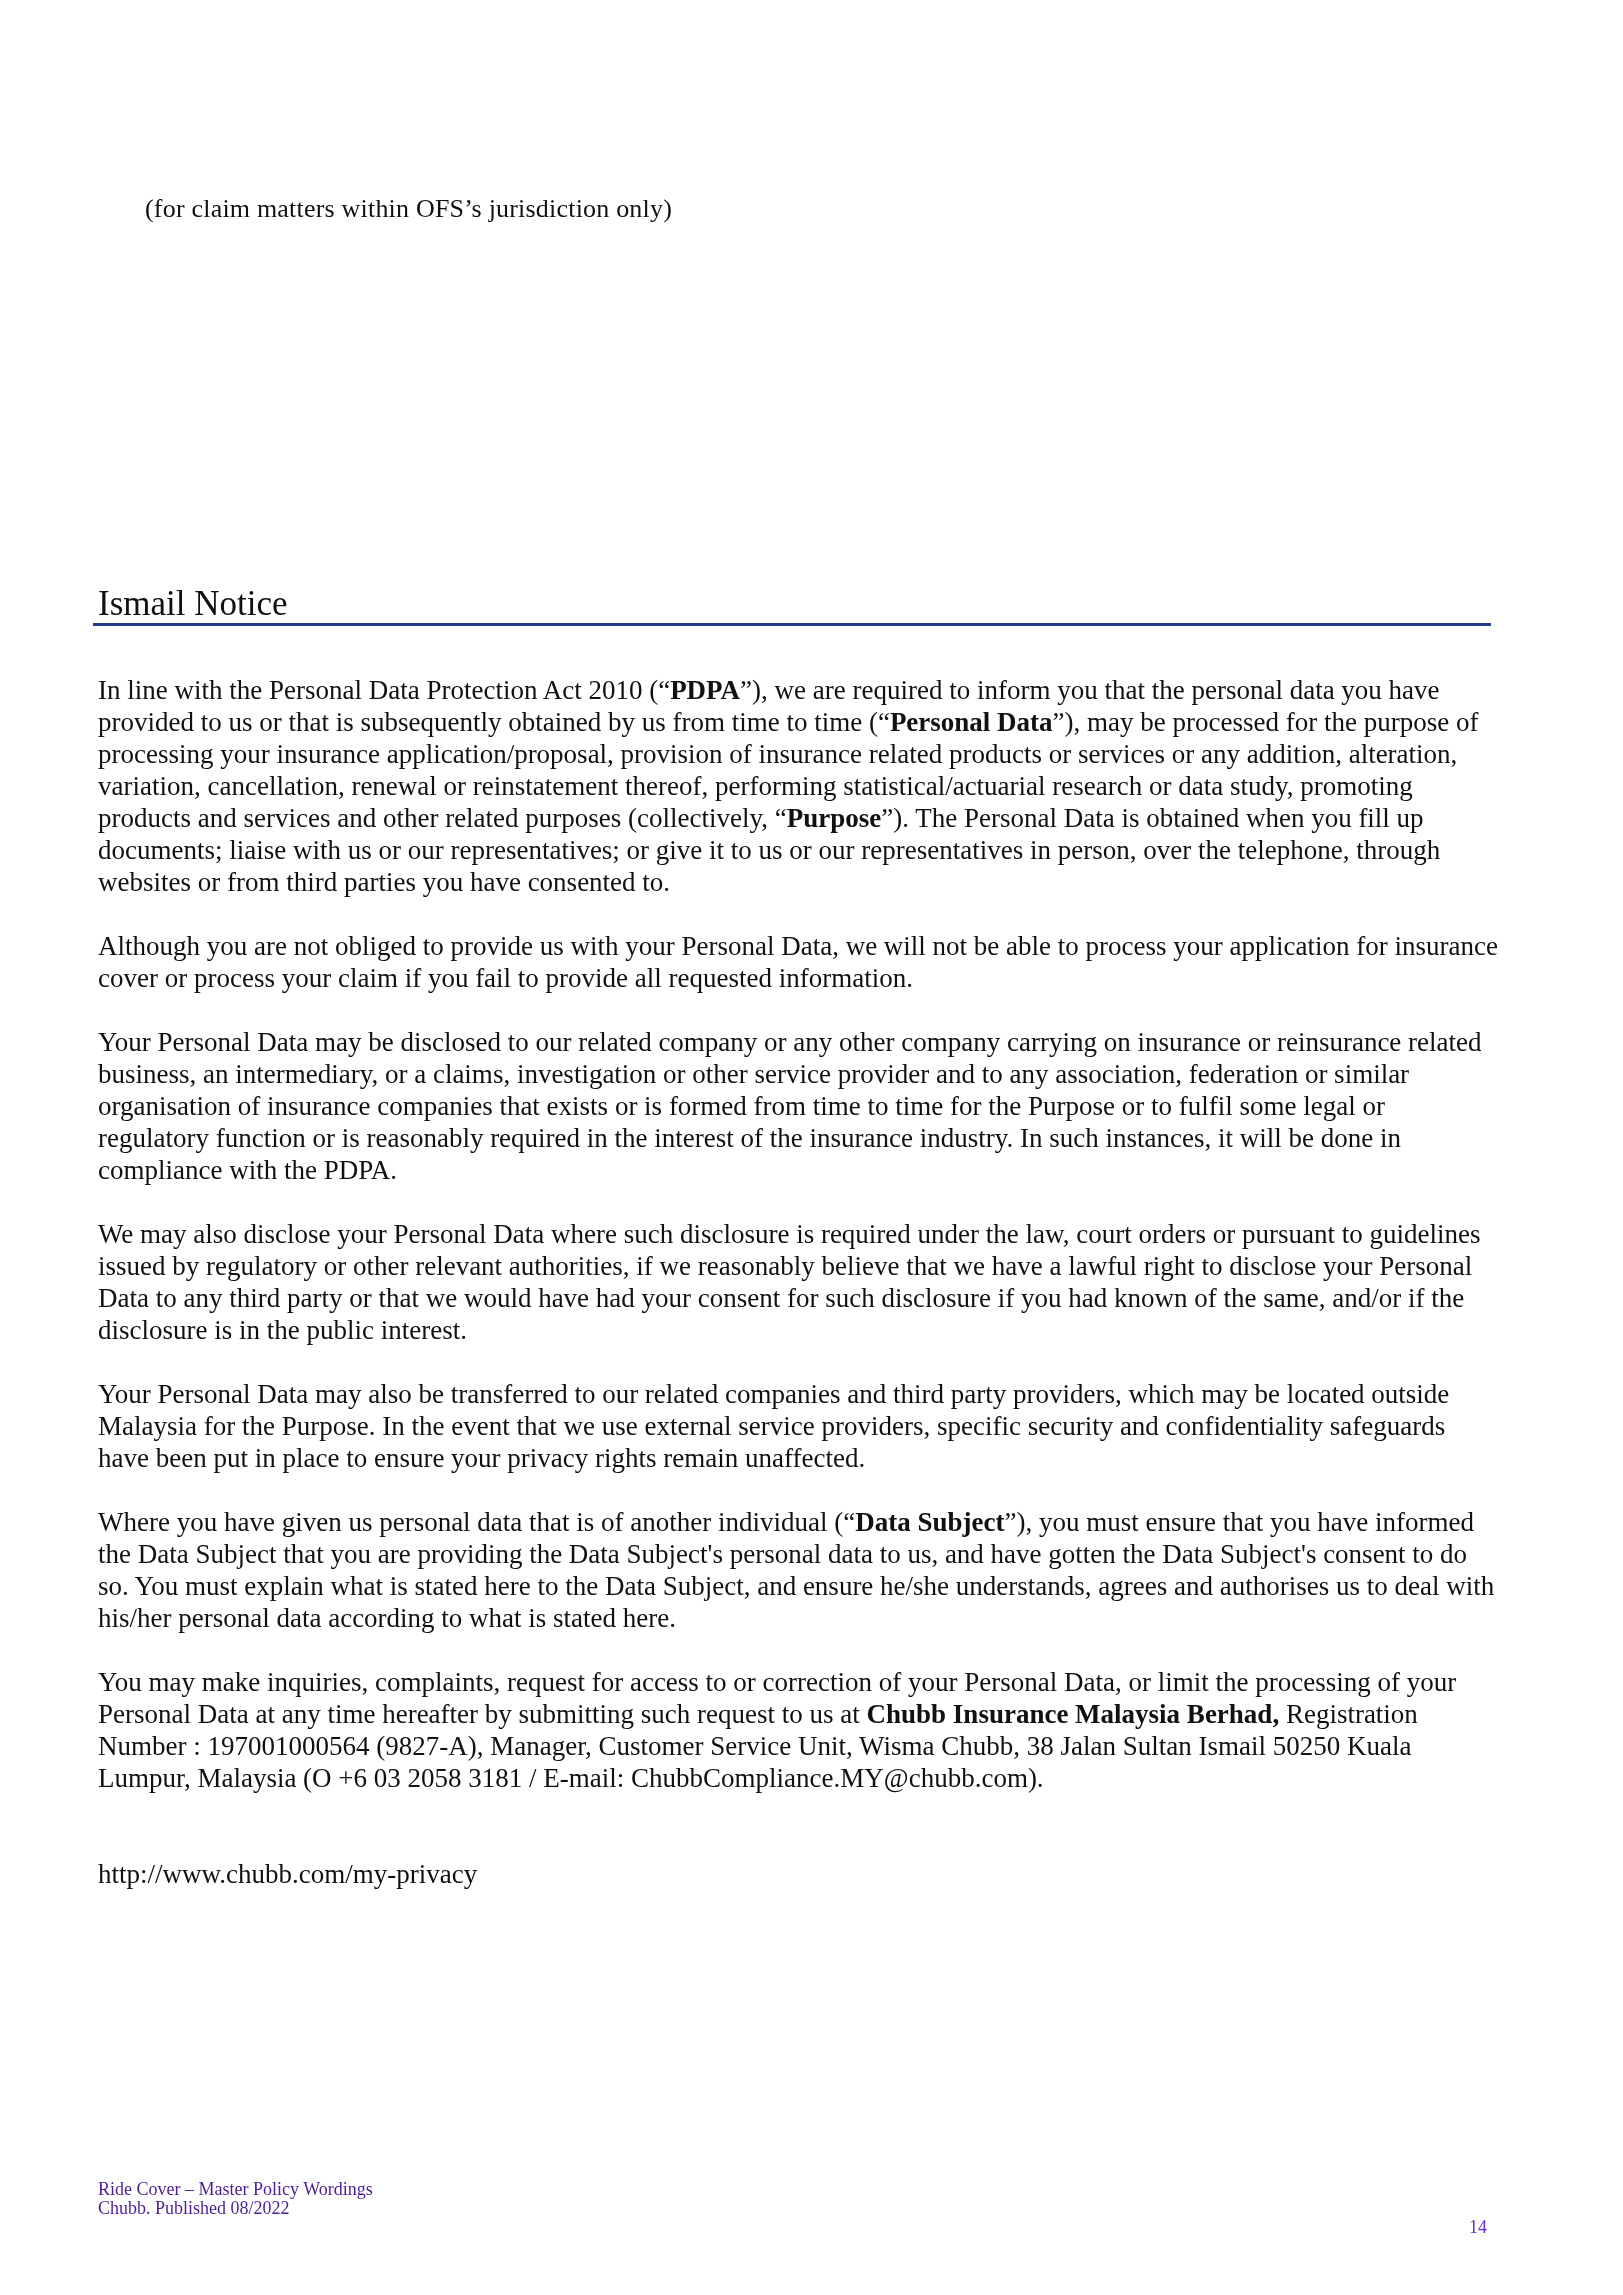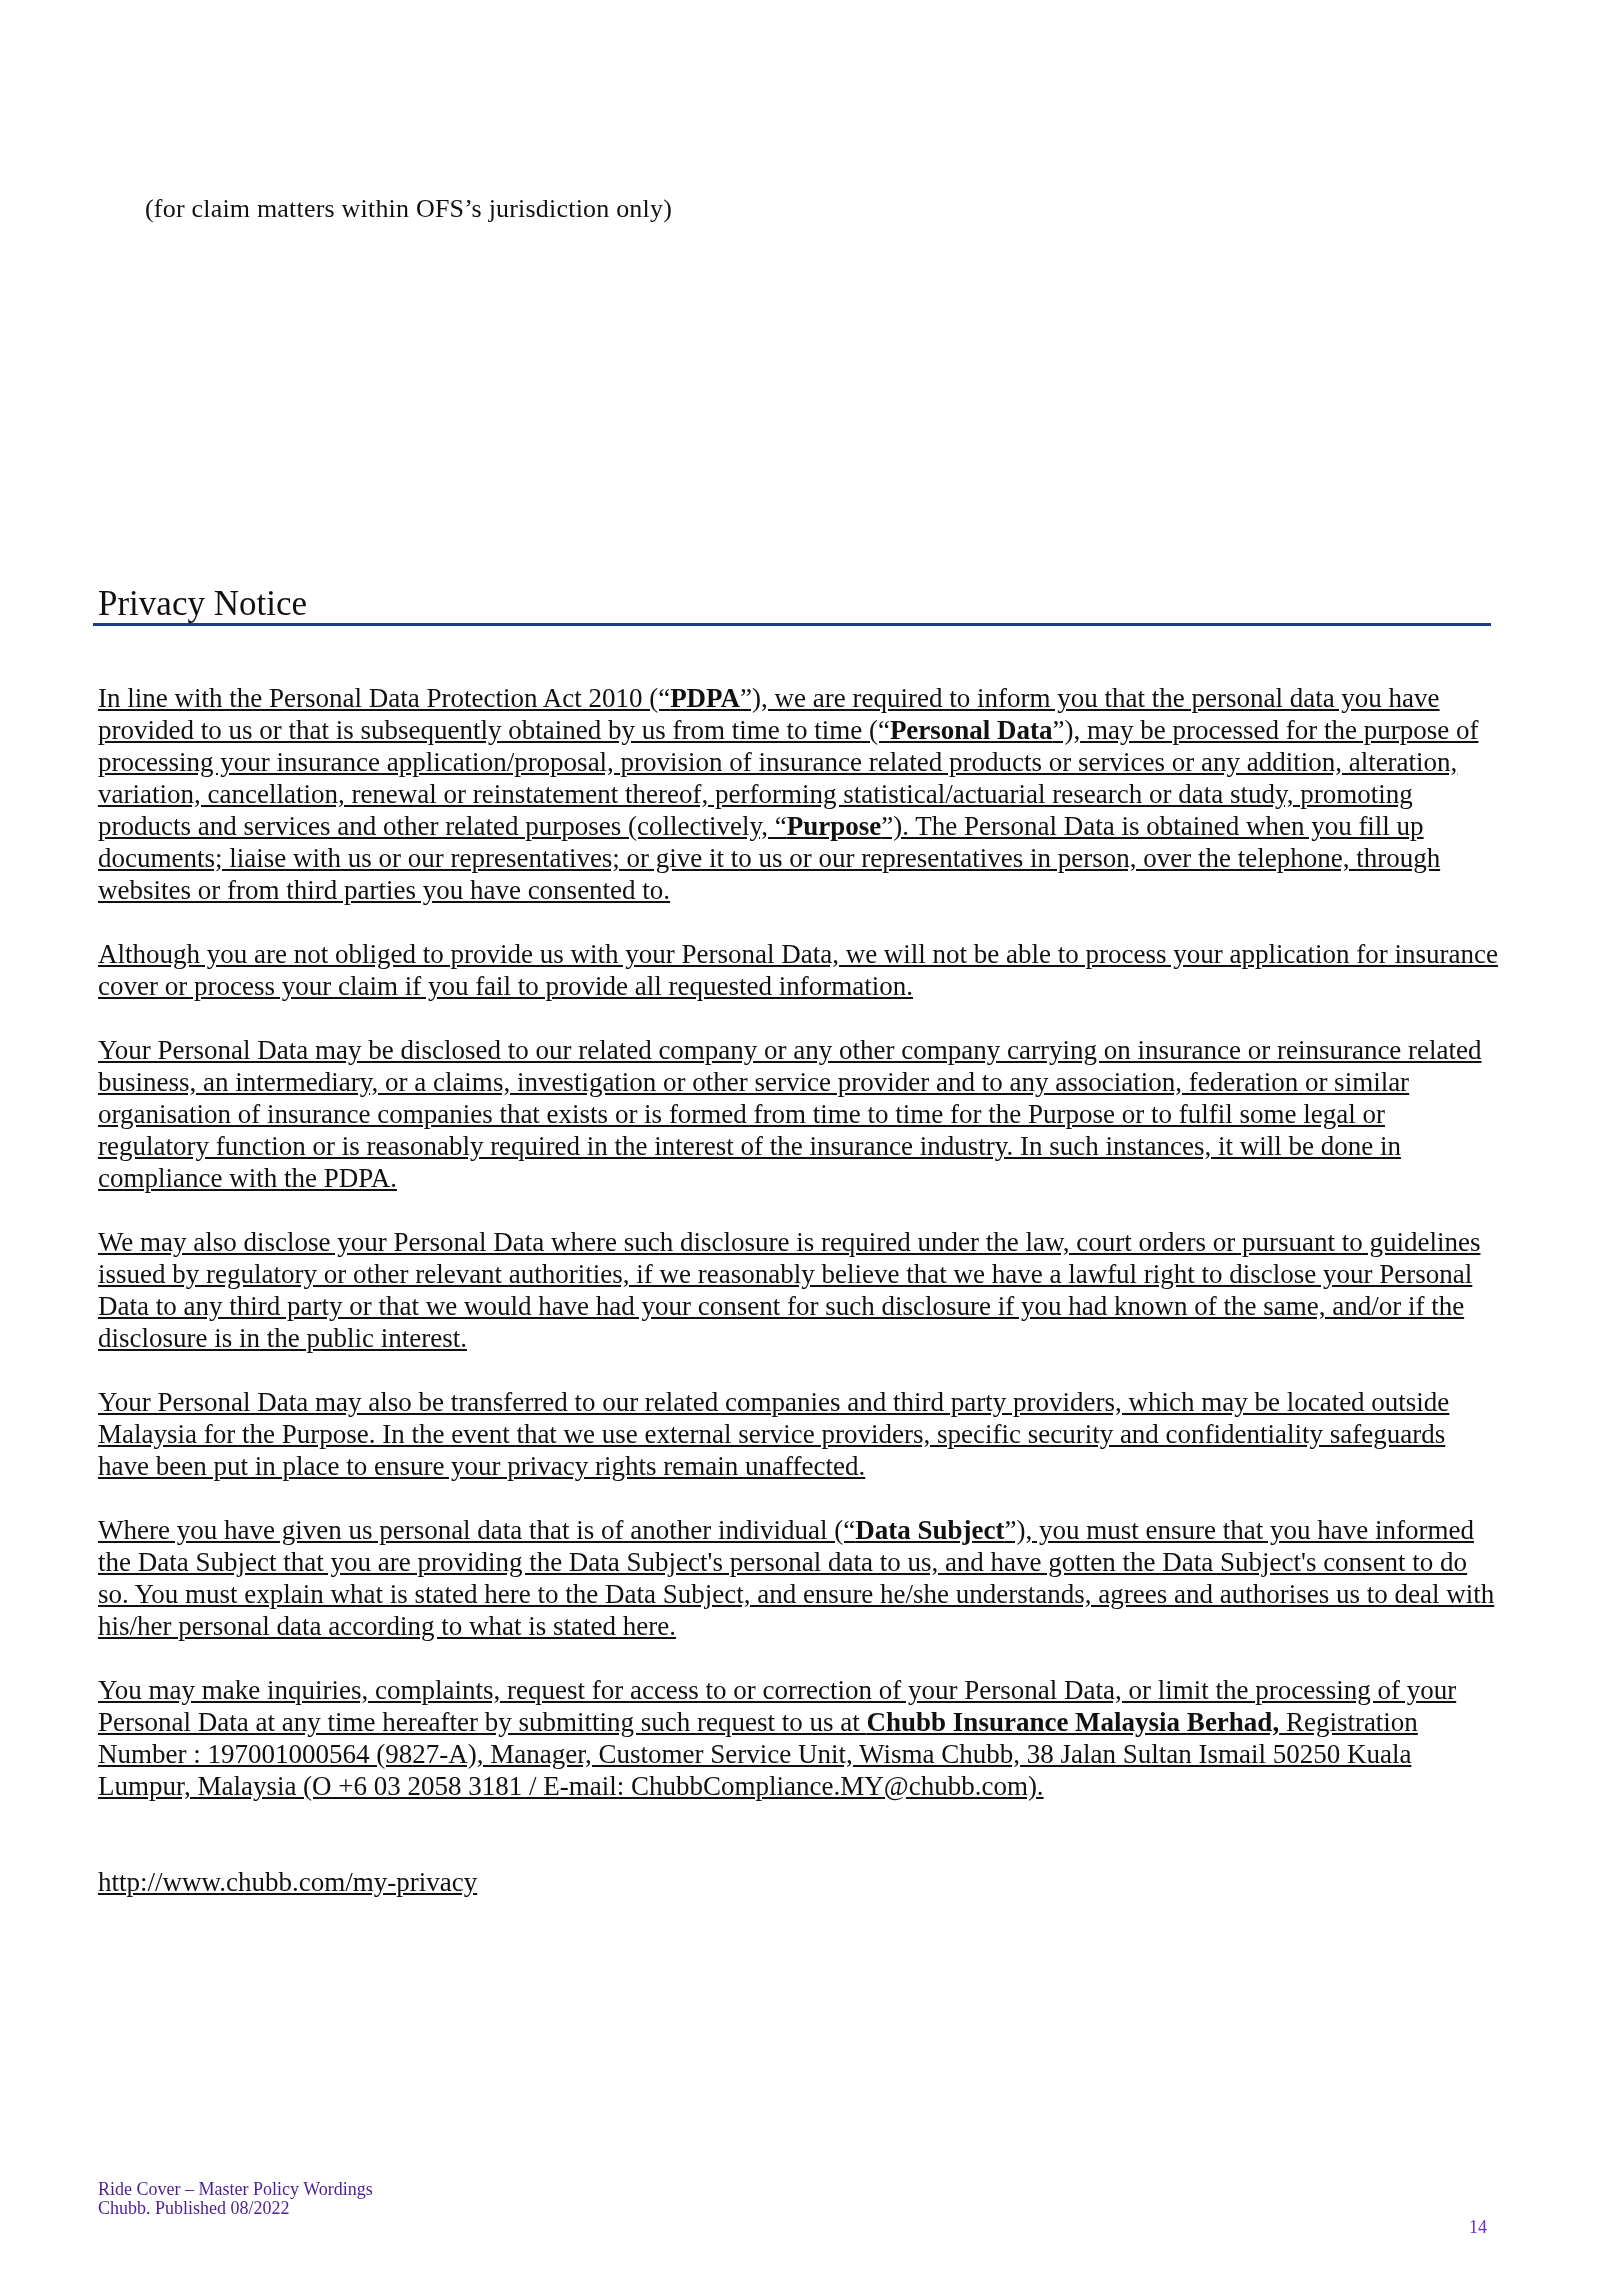--- a/index.html
+++ b/index.html
@@ -6,37 +6,37 @@
   body { width: 1623px; height: 2295px; position: relative; overflow: hidden;
          font-family: "DejaVu Serif", "Liberation Serif", serif; color: #111111; }
   .page { position: absolute; left: 0; top: 0; width: 1623px; height: 2295px; background: #fff; }
   .claim-note { position: absolute; left: 145px; top: 193px; font-size: 26px; line-height: 32px;
                 font-family: "Liberation Serif", serif; letter-spacing: 0.2px; }
   .heading { position: absolute; left: 98px; top: 583px; font-size: 35px; line-height: 42px;
              font-family: "Liberation Serif", serif; font-weight: normal; margin: 0; color: #111; }
   .rule { position: absolute; left: 93px; top: 623px; width: 1398px; height: 3.4px; background: #1f3c88; }
   .body { position: absolute; left: 98px; top: 666px; width: 1404px;
           font-family: "Liberation Serif", serif; font-size: 27px; line-height: 32px; }
-  .body p { margin: 16px 0 32px 0; text-decoration: underline; }
+  .body p { margin: 8px 0 32px 0; }
   .body b { font-weight: bold; }
   .footer { position: absolute; left: 98px; top: 2180px; width: 1395px;
             font-family: "Liberation Serif", serif; font-size: 18px; line-height: 18.6px; color: #4c1d95; }
   .footer div { white-space: nowrap; }
   .footer sup { font-size: 11px; vertical-align: 5px; line-height: 0; }
   .page-num { position: absolute; left: 1469px; top: 2217px; font-family: "Liberation Serif", serif;
               font-size: 18px; color: #6d28d9; }
 </style>
 </head>
 <body>
 
 <div class="page">
 
   <div class="claim-note">(for claim matters within OFS’s jurisdiction only)</div>
 
-  <h2 class="heading">Privacy Notice</h2>
+  <h2 class="heading">Ismail Notice</h2>
   <div class="rule"></div>
 
   <div class="body">
     <p><span>In line with the Personal Data Protection Act 2010 (“</span><b>PDPA</b><span>”), we are required to inform you that the personal data you have provided to us or that is subsequently obtained by us from time to time (“</span><b>Personal Data</b><span>”), may be processed for the purpose of processing your insurance application/proposal, provision of insurance related products or services or any addition, alteration, variation, cancellation, renewal or reinstatement thereof, performing statistical/actuarial research or data study, promoting products and services and other related purposes (collectively, “</span><b>Purpose</b><span>”). The Personal Data is obtained when you fill up documents; liaise with us or our representatives; or give it to us or our representatives in person, over the telephone, through websites or from third parties you have consented to.</span></p>
 
     <p>Although you are not obliged to provide us with your Personal Data, we will not be able to process your application for insurance cover or process your claim if you fail to provide all requested information.</p>
 
     <p>Your Personal Data may be disclosed to our related company or any other company carrying on insurance or reinsurance related business, an intermediary, or a claims, investigation or other service provider and to any association, federation or similar organisation of insurance companies that exists or is formed from time to time for the Purpose or to fulfil some legal or regulatory function or is reasonably required in the interest of the insurance industry. In such instances, it will be done in compliance with the PDPA.</p>
 
     <p>We may also disclose your Personal Data where such disclosure is required under the law, court orders or pursuant to guidelines issued by regulatory or other relevant authorities, if we reasonably believe that we have a lawful right to disclose your Personal Data to any third party or that we would have had your consent for such disclosure if you had known of the same, and/or if the disclosure is in the public interest.</p>

